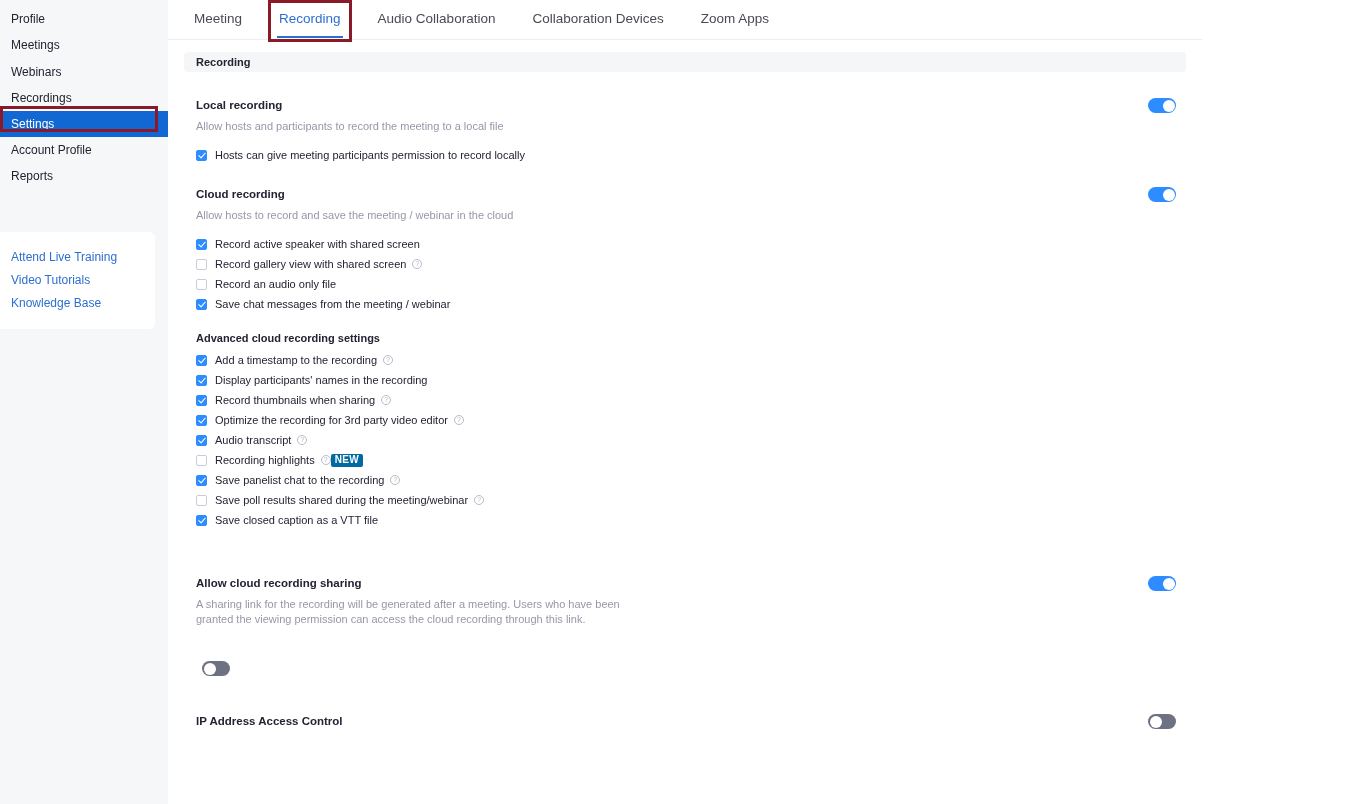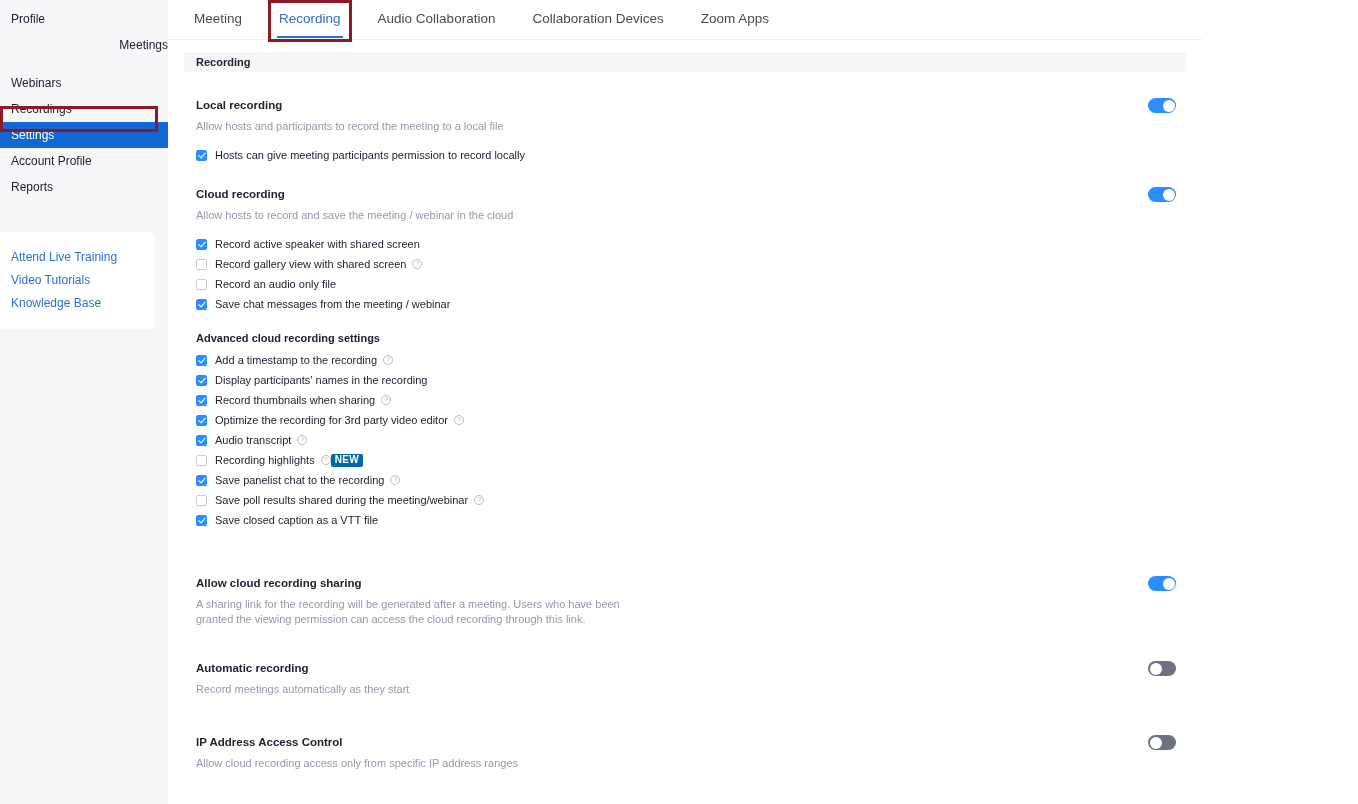--- a/index.html
+++ b/index.html
@@ -233,21 +233,21 @@
 </style>
 </head>
 <body>
 
 <div id="app">
 
   <aside class="sidebar">
     <div class="nav-item-wrap">
       <ul class="nav-list" id="nav-list" style="padding-top: 6px;">
           <li class="nav-item" style="margin-bottom: 0px; height: 26px; line-height: 26px;">Profile</li>
-          <li class="nav-item" style="margin-bottom: 12px; height: 26px; line-height: 26px; text-align: right;">Meetings</li>
+          <li class="nav-item" style="margin-bottom: 1px; height: 26px; line-height: 26px;">Meetings</li>
           <li class="nav-item" style="margin-bottom: 0px; height: 26px; line-height: 26px;">Webinars</li>
           <li class="nav-item" style="margin-bottom: 0px; height: 26px; line-height: 26px;">Recordings</li>
           <li class="nav-item active" style="margin-bottom: 0px; height: 26px; line-height: 26px;">Settings</li>
           <li class="nav-item" style="margin-bottom: 0px; height: 26px; line-height: 26px;">Account Profile</li>
           <li class="nav-item" style="margin-bottom: 0px; height: 26px; line-height: 26px;">Reports</li>
         </ul>
       <div class="annot-box" id="annot-settings"></div>
     </div>
 
     <div class="help-card">
@@ -378,35 +378,30 @@
           <div class="setting-desc wide">A sharing link for the recording will be generated after a meeting. Users who have been granted the viewing permission can access the cloud recording through this link.</div>
         </div>
         <div class="setting-right">
           <div class="toggle on" id="tg-share">
               <span class="knob"></span>
             </div>
         </div>
       </section>
 
       <section class="setting-row" style="padding-top:34px;">
-        <div class="setting-left">
-          <div class="setting-title">Automatic recording</div>
-          <div class="setting-desc">Record meetings automatically as they start</div>
-        </div>
         <div class="setting-right">
           <div class="toggle off" id="tg-auto">
               <span class="knob"></span>
             </div>
         </div>
       </section>
 
       <section class="setting-row" style="padding-top:38px;">
         <div class="setting-left">
           <div class="setting-title">IP Address Access Control</div>
-          <div class="setting-desc">Allow cloud recording access only from specific IP address ranges</div>
         </div>
         <div class="setting-right">
           <div class="toggle off" id="tg-ip">
               <span class="knob"></span>
             </div>
         </div>
       </section>
 
       <section class="setting-row" style="padding-top:37px;">
         

